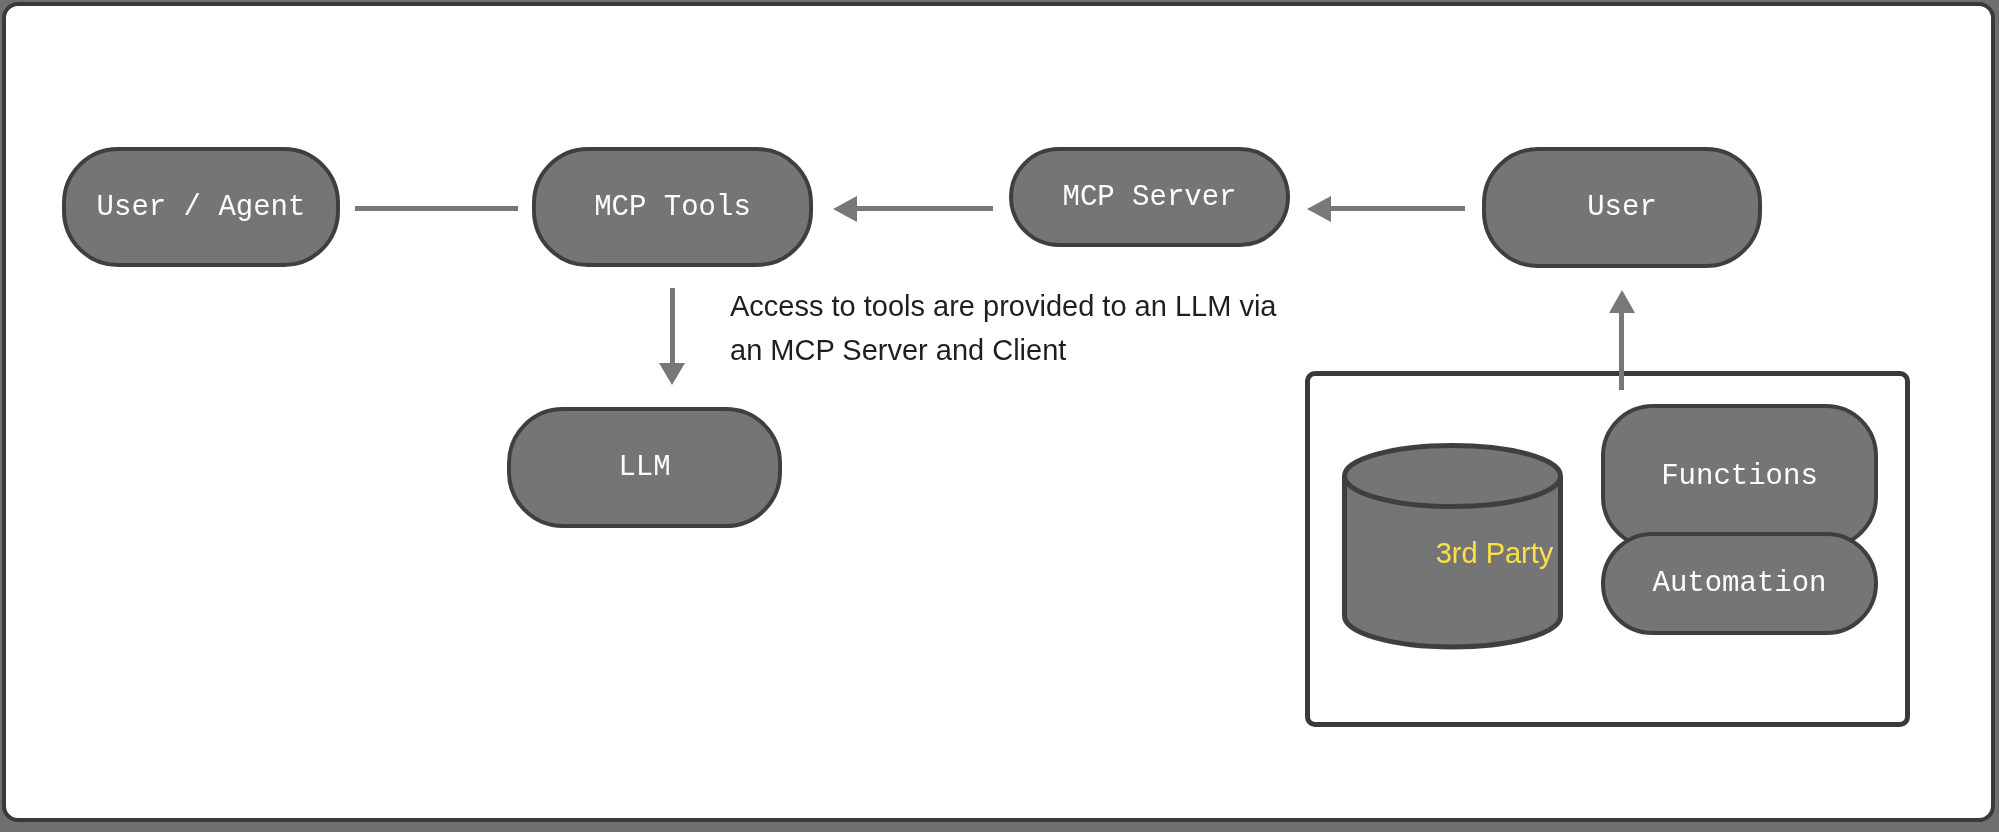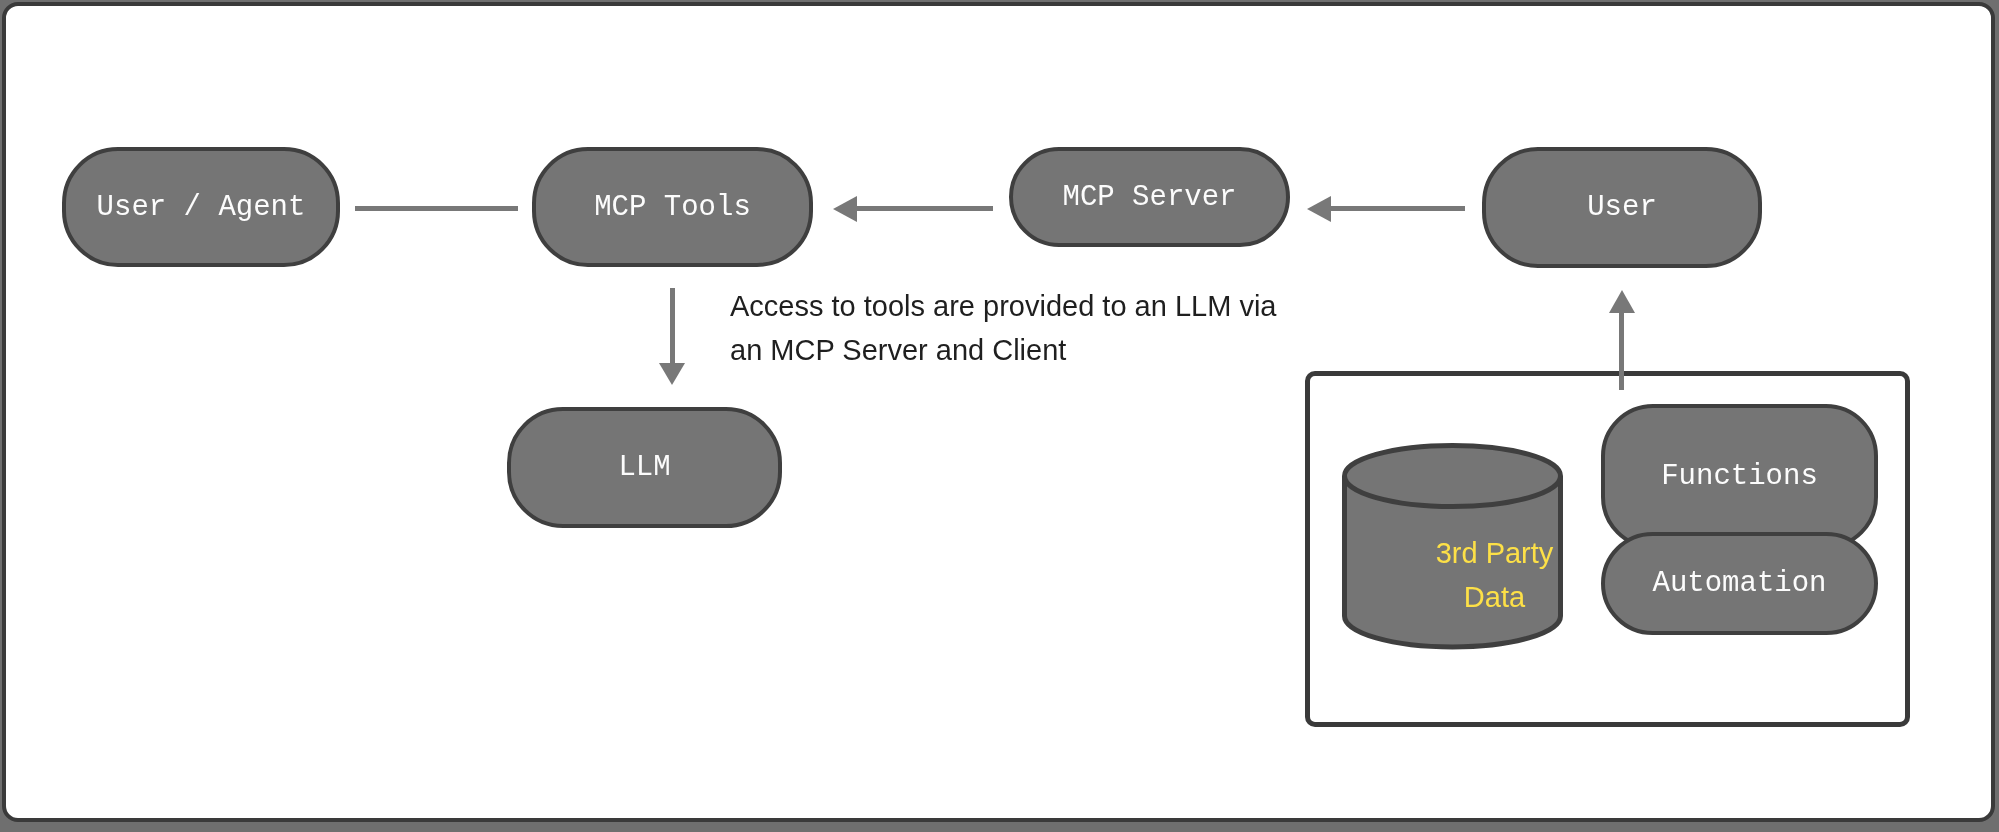--- a/index.html
+++ b/index.html
@@ -90,21 +90,20 @@
 
 <div class="group-box" style="left:1305px;top:371px;width:605px;height:356px"></div>
 
 <div class="cylinder-wrap">
   <svg width="221" height="207" viewBox="0 0 221 207">
     <path d="M 2.5 33 L 2.5 173 A 108 31 0 0 0 218.5 173 L 218.5 33" fill="#757575" stroke="#3f3f3f" stroke-width="5"></path>
     <ellipse cx="110.5" cy="33" rx="108" ry="30.5" fill="#757575" stroke="#3f3f3f" stroke-width="5"></ellipse>
   </svg>
   <div class="cyl-label">
     <div>3rd Party</div>
-    <div>Data</div>
   </div>
 </div>
 
 <div class="pill" style="left:1601px;top:404px;width:277px;height:145px;border-radius:52px">
   <span>Functions</span>
 </div>
 
 <div class="pill" style="left:1601px;top:532px;width:277px;height:103px;border-radius:52px">
   <span>Automation</span>
 </div>

